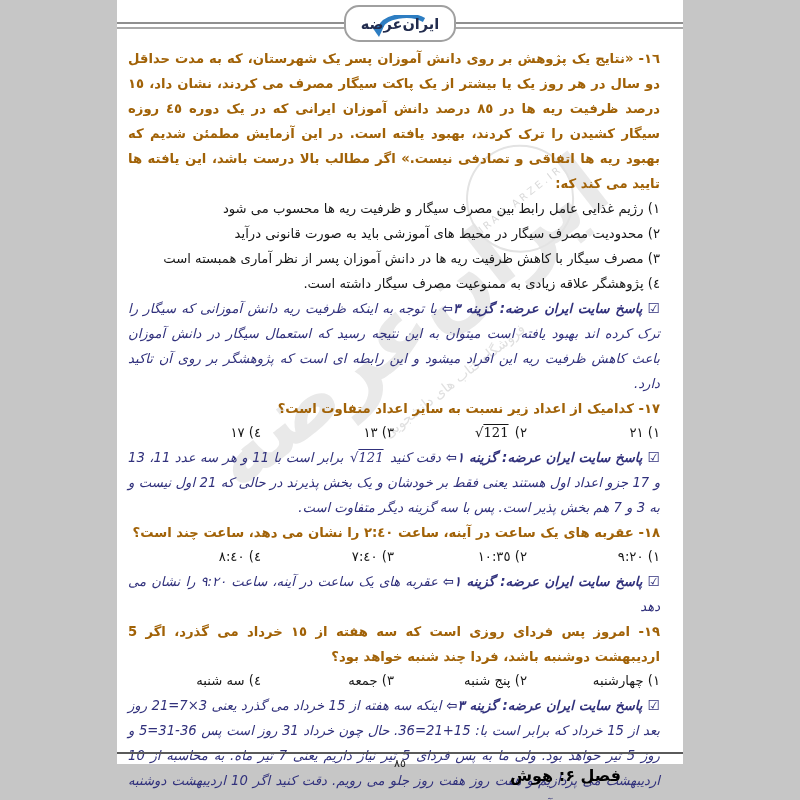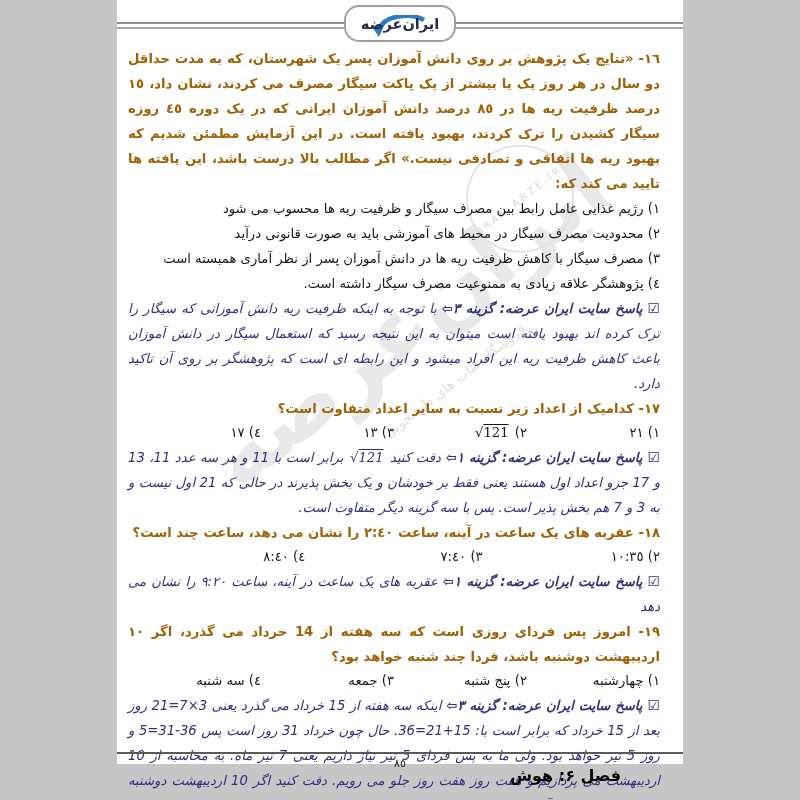--- a/index.html
+++ b/index.html
@@ -119,27 +119,28 @@
     <div class="opts-row">
       <span class="cell"><span>١)</span> <span>٢١</span></span>
       <span class="cell"><span>٢)</span> <span class="sqrt"><span>√</span><span class="val">121</span></span></span>
       <span class="cell"><span>٣)</span> <span>١٣</span></span>
       <span class="cell"><span>٤)</span> <span>١٧</span></span>
     </div>
     <p class="answer"><span class="chk">☑</span><span class="lead">پاسخ سایت ایران عرضه: گزینه ١</span><span class="arrow">⇦</span><span>دقت کنید</span> <span class="sqrt"><span>√</span><span class="val">121</span></span> <span>برابر است با 11 و هر سه عدد 11، 13 و 17 جزو اعداد اول هستند یعنی فقط بر خودشان و یک بخش پذیرند در حالی که 21 اول نیست و به 3 و 7 هم بخش پذیر است. پس با سه گزینه دیگر متفاوت است.</span></p>
 
     <p class="question">١٨- عقربه های یک ساعت در آینه، ساعت ٢:٤٠ را نشان می دهد، ساعت چند است؟</p>
     <div class="opts-row">
+      <span class="cell"><span>١)</span> <span>٩:٢٠</span></span>
       <span class="cell"><span>٢)</span> <span>١٠:٣٥</span></span>
       <span class="cell"><span>٣)</span> <span>٧:٤٠</span></span>
       <span class="cell"><span>٤)</span> <span>٨:٤٠</span></span>
     </div>
     <p class="answer"><span class="chk">☑</span><span class="lead">پاسخ سایت ایران عرضه: گزینه ١</span><span class="arrow">⇦</span><span>عقربه های یک ساعت در آینه، ساعت ٩:٢٠ را نشان می دهد</span></p>
 
-    <p class="question">١٩- امروز پس فردای روزی است که سه هفته از 14 خرداد می گذرد، اگر ١٠ اردیبهشت دوشنبه باشد، فردا چند شنبه خواهد بود؟</p>
+    <p class="question">١٩- امروز پس فردای روزی است که سه هفته از ١٥ خرداد می گذرد، اگر 5 اردیبهشت دوشنبه باشد، فردا چند شنبه خواهد بود؟</p>
     <div class="opts-row">
       <span class="cell"><span>١)</span> <span>چهارشنبه</span></span>
       <span class="cell"><span>٢)</span> <span>پنج شنبه</span></span>
       <span class="cell"><span>٣)</span> <span>جمعه</span></span>
       <span class="cell"><span>٤)</span> <span>سه شنبه</span></span>
     </div>
     <p class="answer"><span class="chk">☑</span><span class="lead">پاسخ سایت ایران عرضه: گزینه ٣</span><span class="arrow">⇦</span><span>اینکه سه هفته از 15 خرداد می گذرد یعنی 3×7=21 روز بعد از 15 خرداد که برابر است با: 15+21=36. حال چون خرداد 31 روز است پس 36-31=5 و روز 5 تیر خواهد بود. ولی ما به پس فردای 5 تیر نیاز داریم یعنی 7 تیر ماه. به محاسبه از 10 اردیبهشت می پردازیم و هفت روز هفت روز جلو می رویم. دقت کنید اگر 10 اردیبهشت دوشنبه باشد 7 روز پس از آن یعنی 17 اردیبهشت هم دوشنبه است. محاسبه می کنیم که تا 7 روز چند روز است. از 10 اردیبهشت تا آخر اردیبهشت 21 روز باقیمانده است، خرداد هم 31 روز است و 7 روز تیر، روی هم 59 روز خواهد</span></p>
 
   </div>
 

